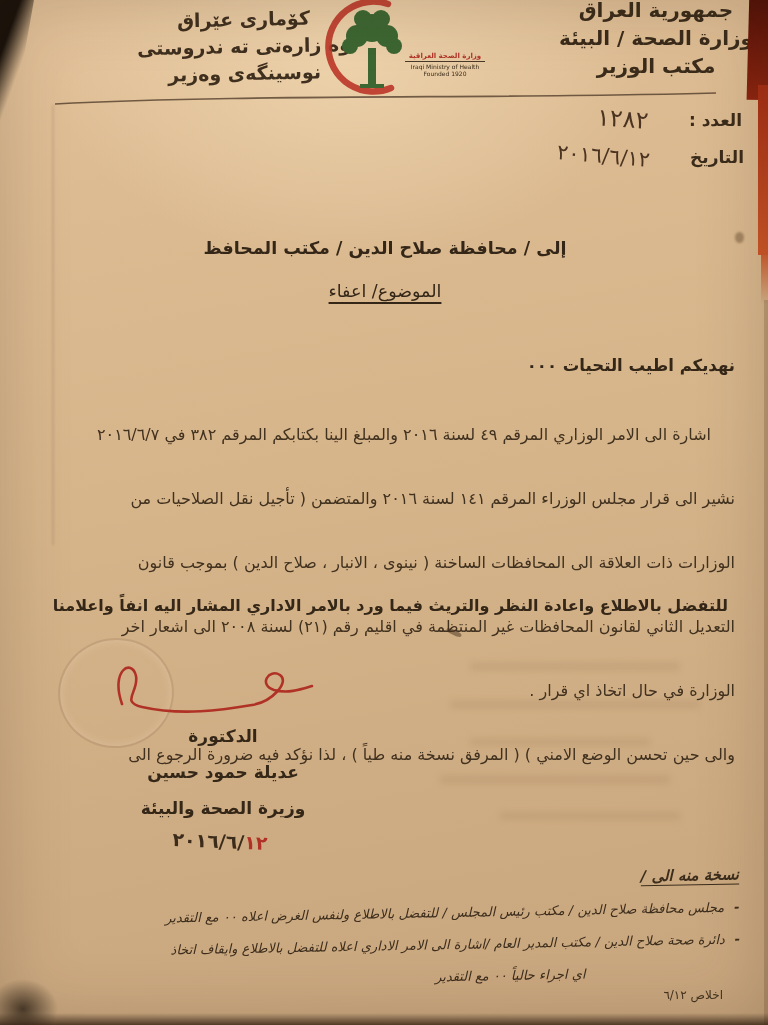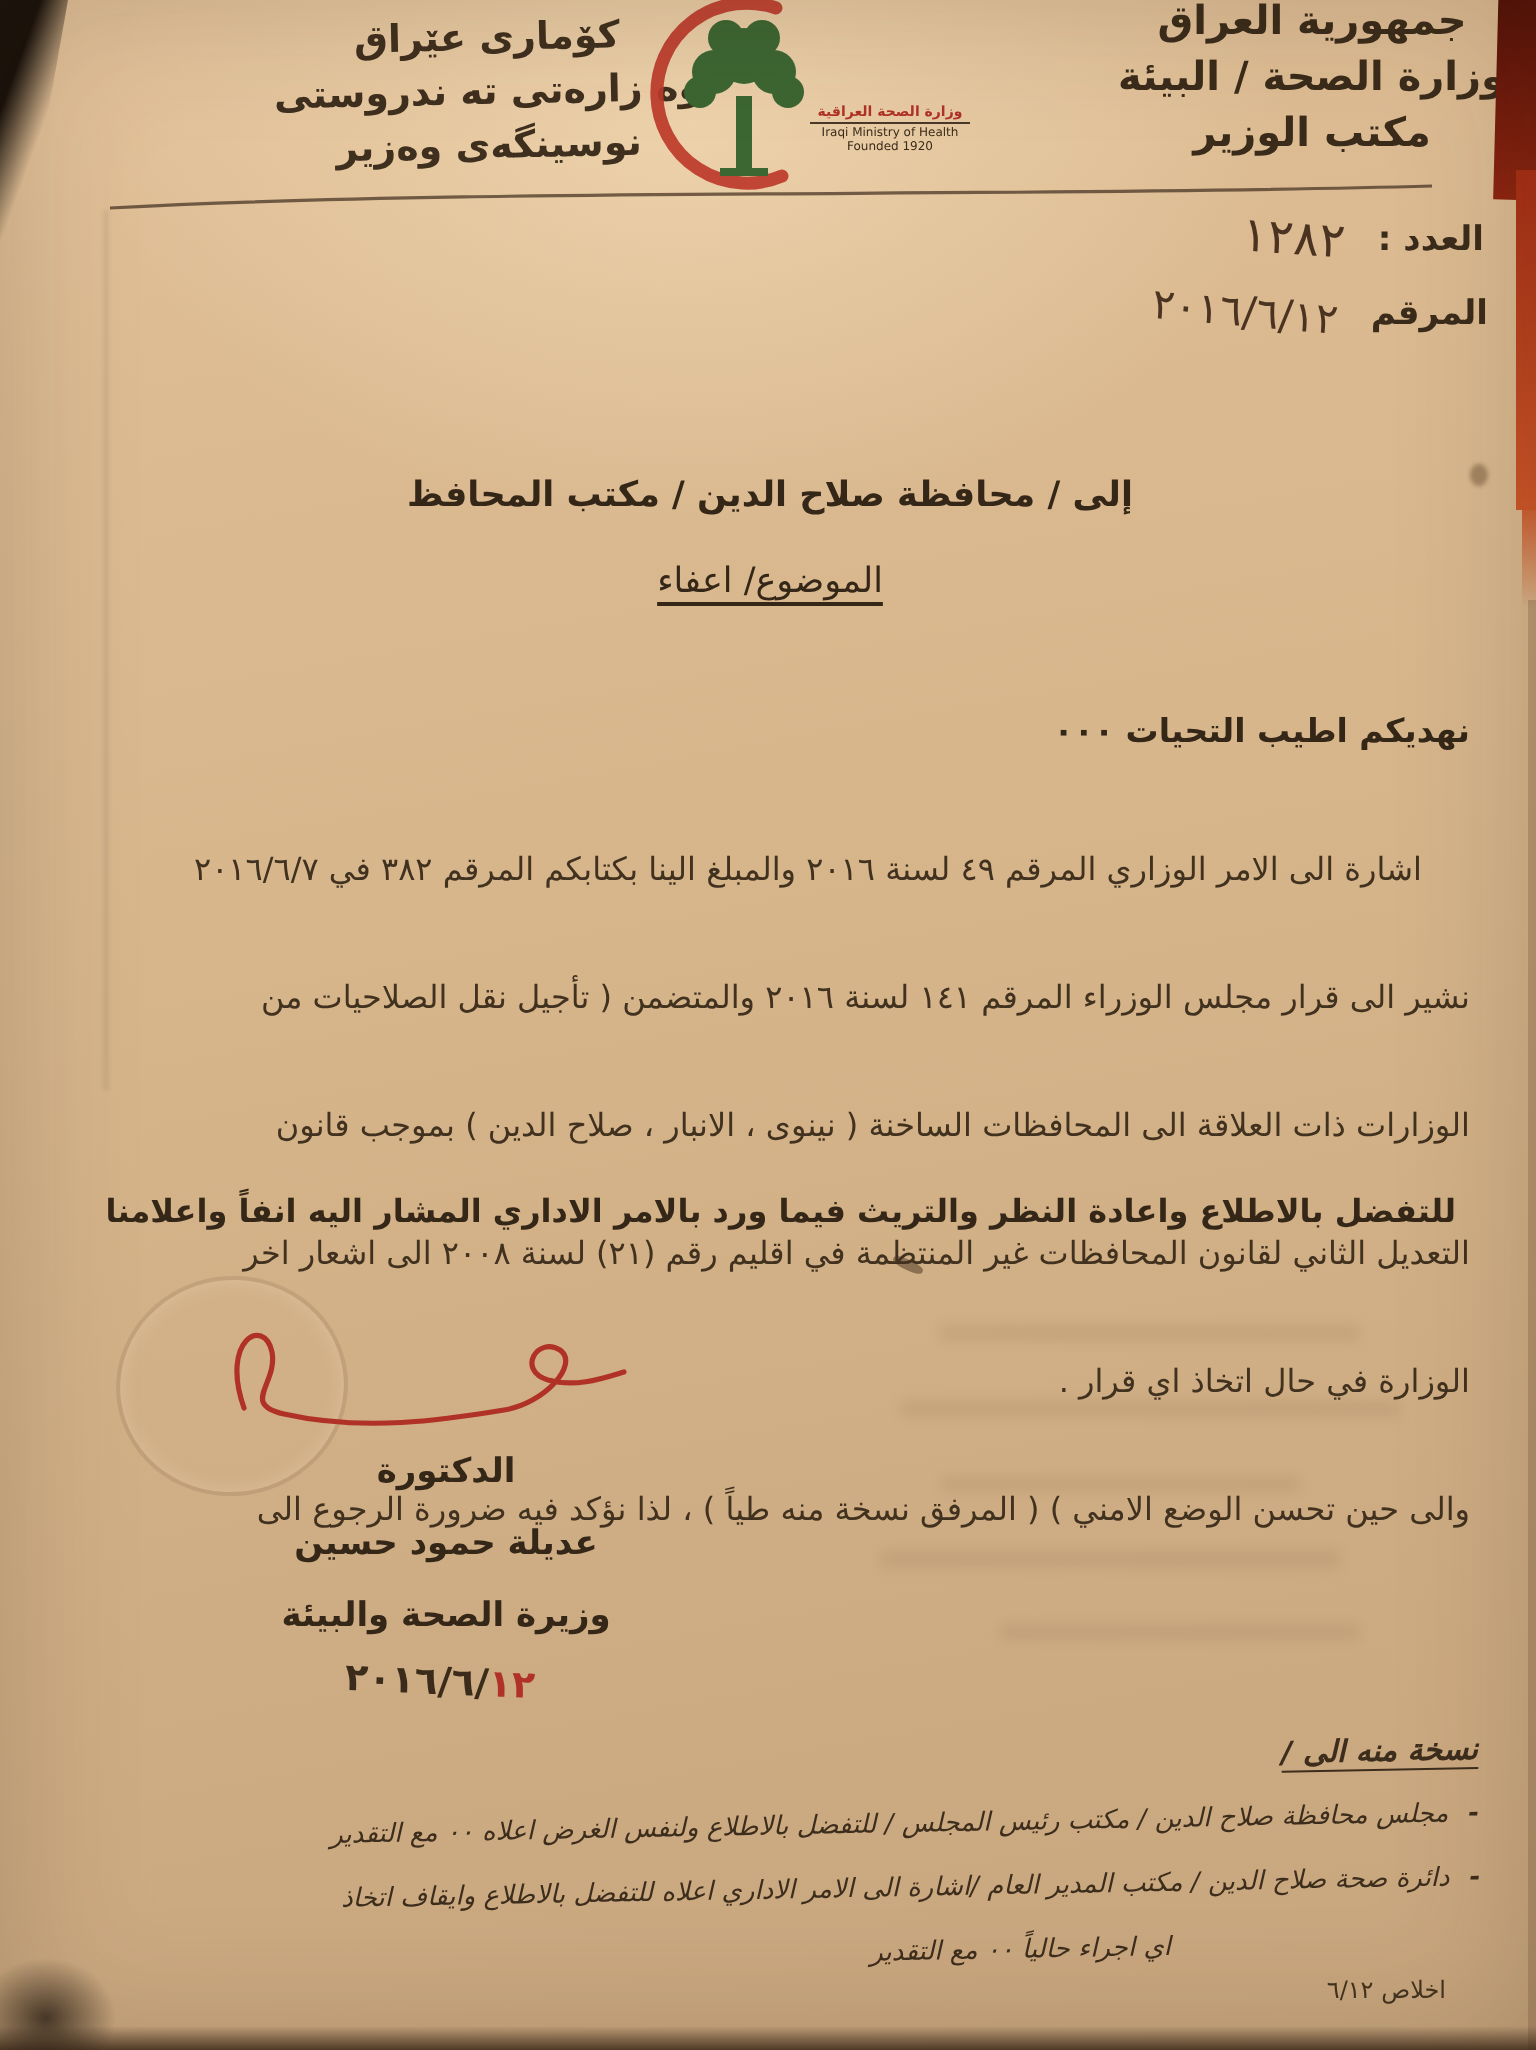--- a/index.html
+++ b/index.html
@@ -30,21 +30,21 @@
   }
   .logo-svg{position:absolute;left:300px;top:-10px;}
   .logo-text{position:absolute;left:405px;top:52px;width:80px;text-align:center;line-height:1.25;}
   .logo-text .ar-line{color:#b03227;font-size:7px;font-weight:bold;}
   .logo-text .en-line{color:#3a2b1a;font-size:6px;border-top:1px solid #4a3828;padding-top:1px;}
   .logo-text .fd-line{color:#3a2b1a;font-size:6px;}
   .separator-svg{position:absolute;left:0;top:86px;}
 
   
   .meta-row{position:absolute;direction:rtl;display:flex;gap:16px;align-items:flex-start;color:#3a2b1a;}
-  .meta-label{font-weight:bold;font-size:17px;white-space:nowrap;}
+  .meta-label{font-weight:bold;font-size:17px;white-space:nowrap;margin-left:24px;}
   .handwritten{font-size:24px;color:#4a3320;letter-spacing:3px;white-space:nowrap;}
   .meta-num{right:26px;top:110px;}
   .meta-num .handwritten{transform:rotate(4deg);margin-top:-5px;}
   .meta-date{right:24px;top:147px;}
   .meta-date .handwritten{font-size:21px;transform:rotate(5deg);margin-top:-3px;letter-spacing:2px;}
 
   
   .addressee{position:absolute;left:80px;top:238px;width:610px;text-align:center;
     font-weight:bold;font-size:17.5px;color:#352718;direction:rtl;white-space:nowrap;}
   .subject{position:absolute;left:80px;top:281px;width:610px;text-align:center;
@@ -157,21 +157,21 @@
 
   <svg class="separator-svg" width="768" height="26" viewBox="0 0 768 26">
     <path d="M 55 18 C 240 8 500 13 716 7" fill="none" stroke="#4a3526" stroke-width="1.6" opacity="0.75"></path>
   </svg>
 
   <div class="meta-row meta-num">
     <span class="meta-label">العدد :</span>
     <span class="handwritten">١٢٨٢</span>
   </div>
   <div class="meta-row meta-date">
-    <span class="meta-label">المرقم</span>
+    <span class="meta-label">التاريخ</span>
     <span class="handwritten">٢٠١٦/٦/١٢</span>
   </div>
 
   <div class="addressee">إلى / محافظة صلاح الدين / مكتب المحافظ</div>
   <div class="subject">
     <span>الموضوع/  اعفاء</span>
   </div>
 
   <div class="greeting">نهديكم اطيب التحيات ٠٠٠</div>
 

